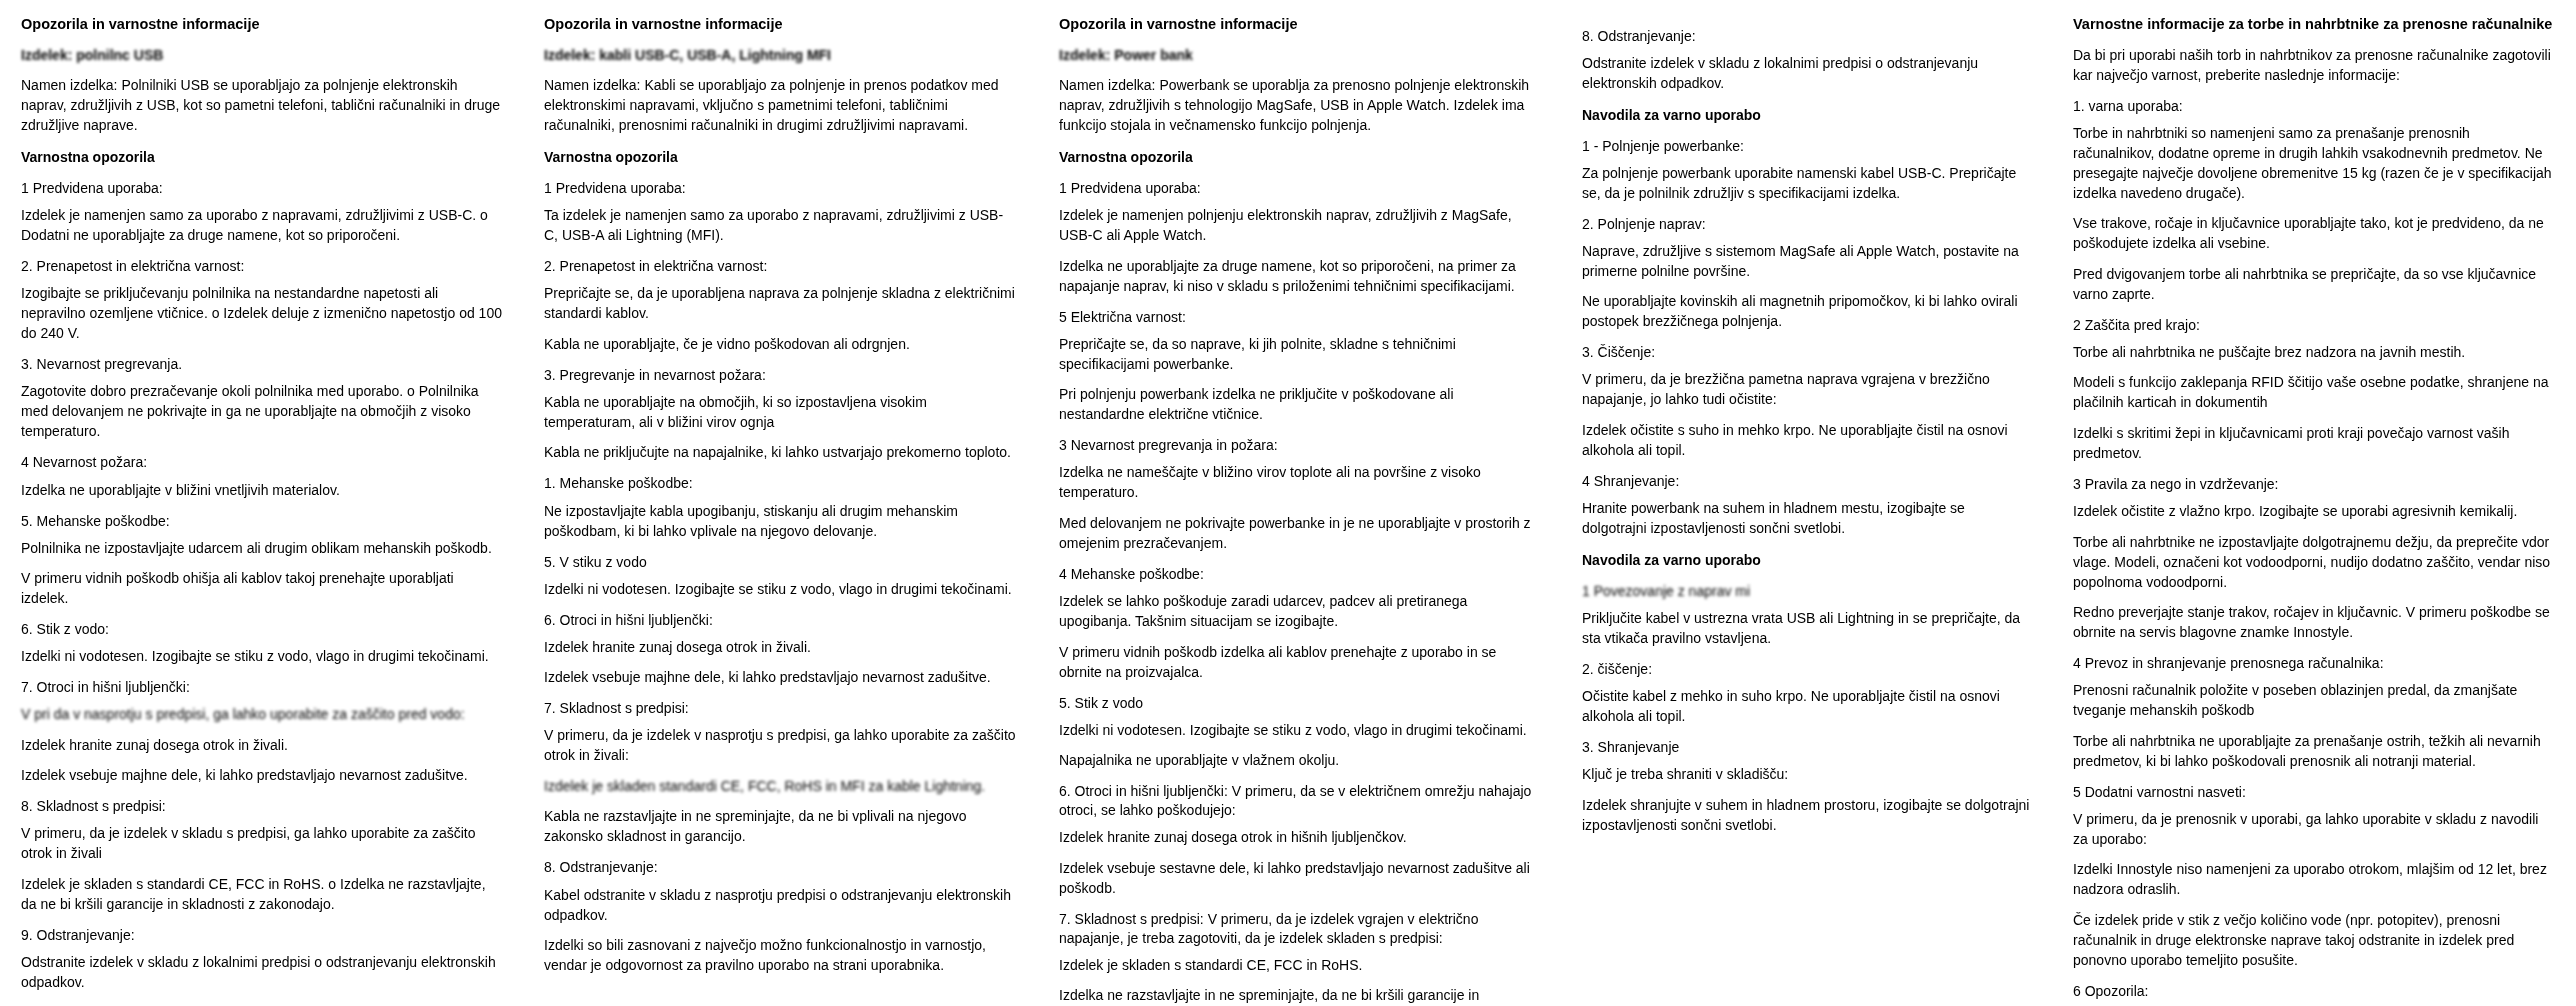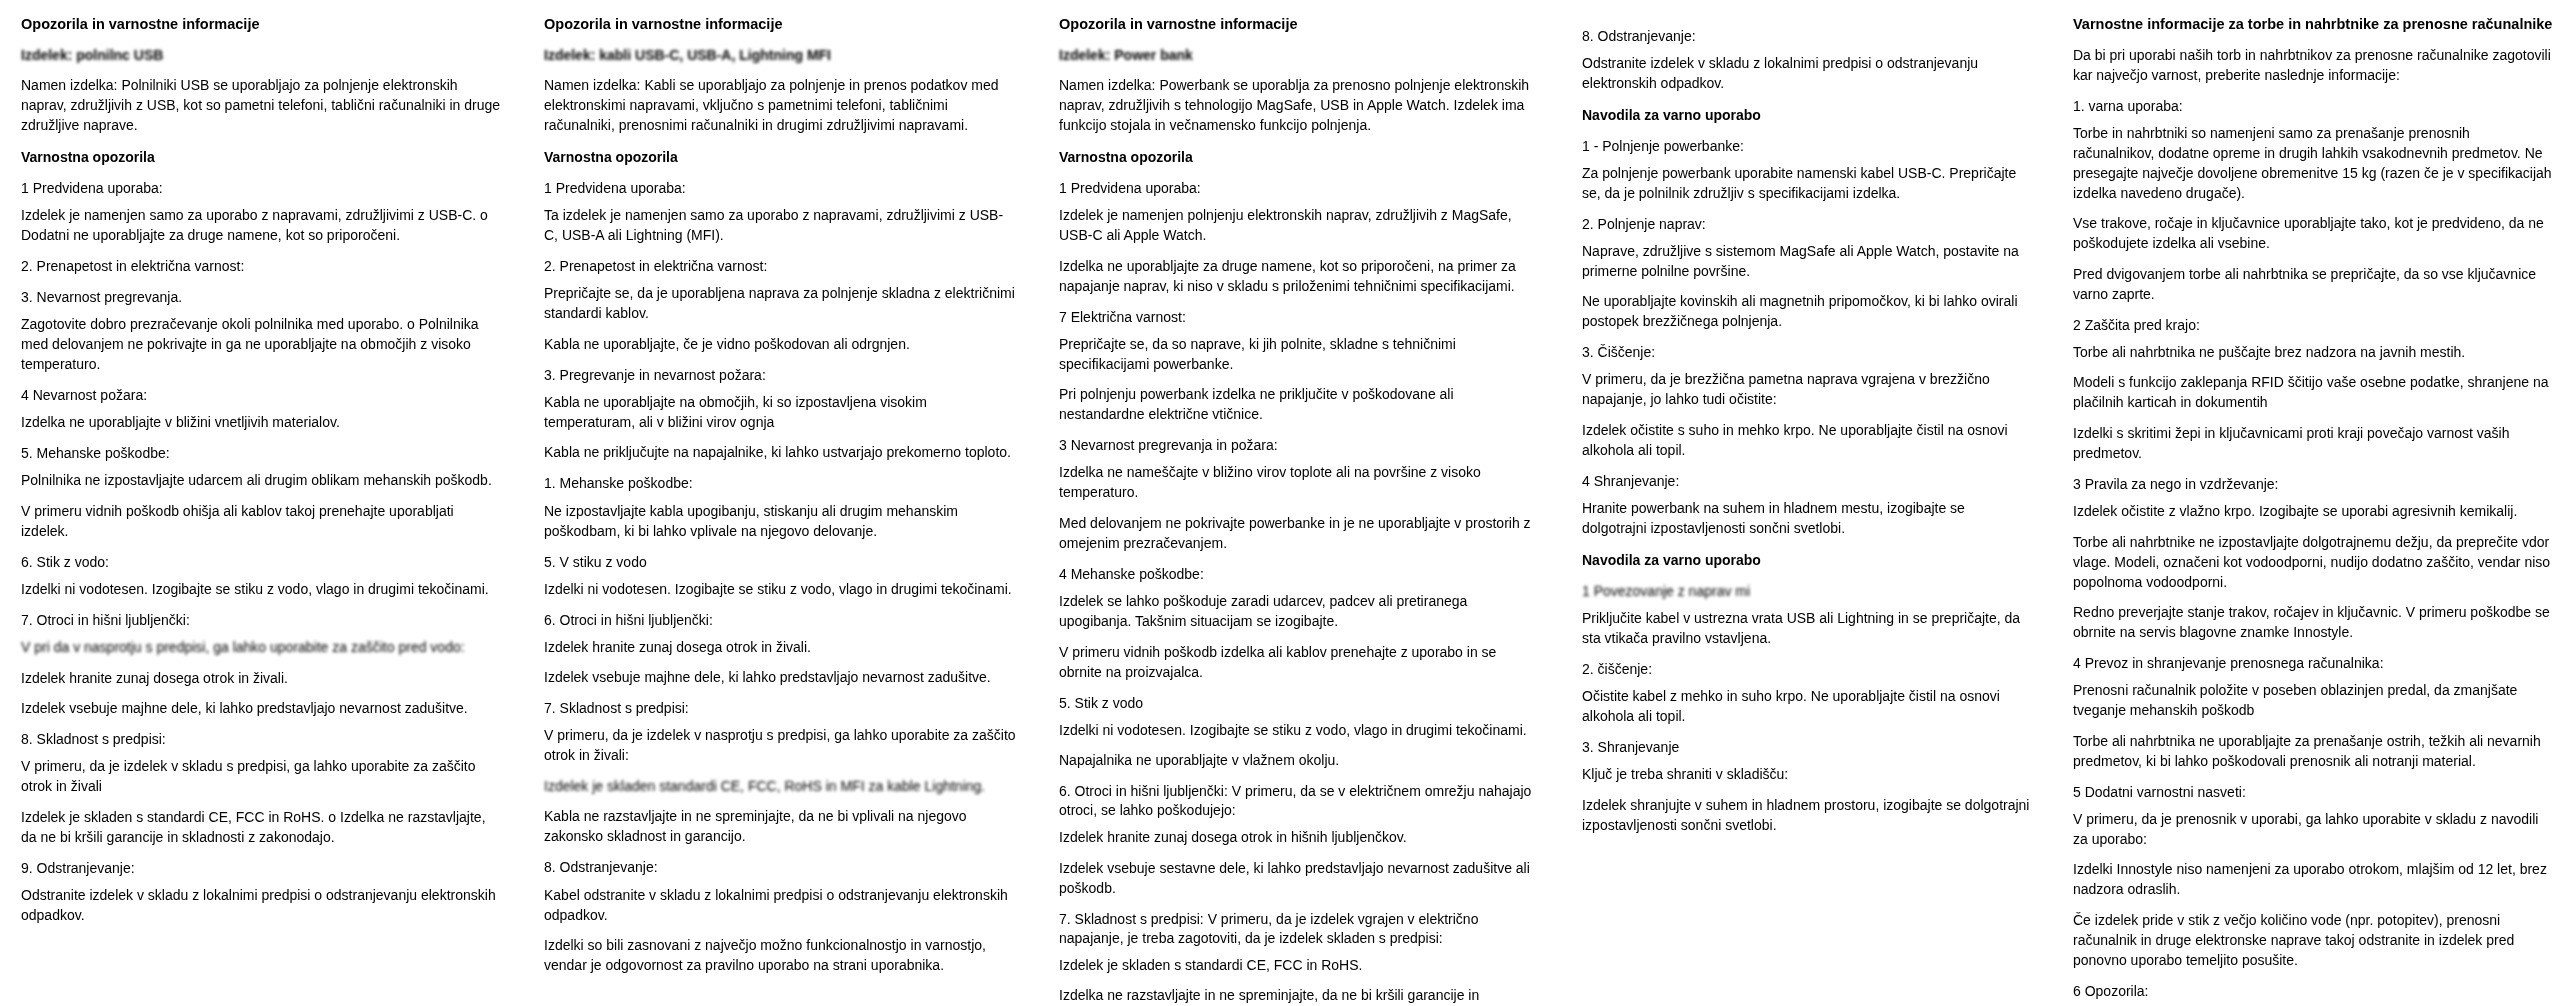--- a/index.html
+++ b/index.html
@@ -67,20 +67,21 @@
 
 <div class="sheet">
   <div class="col col-1">
       <h2>Opozorila in varnostne informacije</h2>
       <p style="font-weight: bold; margin-bottom: 10.5px;"><span class="blurred">Izdelek: polnilnc USB</span></p>
       <p>Namen izdelka: Polnilniki USB se uporabljajo za polnjenje elektronskih naprav, združljivih z USB, kot so pametni telefoni, tablični računalniki in druge združljive naprave.</p>
       <h3>Varnostna opozorila</h3>
       <h4>1 Predvidena uporaba:</h4>
       <p>Izdelek je namenjen samo za uporabo z napravami, združljivimi z USB-C. o Dodatni ne uporabljajte za druge namene, kot so priporočeni.</p>
       <h4>2. Prenapetost in električna varnost:</h4>
+      <p>Izogibajte se priključevanju polnilnika na nestandardne napetosti ali nepravilno ozemljene vtičnice. o Izdelek deluje z izmenično napetostjo od 100 do 240 V.</p>
       <h4>3. Nevarnost pregrevanja.</h4>
       <p>Zagotovite dobro prezračevanje okoli polnilnika med uporabo. o Polnilnika med delovanjem ne pokrivajte in ga ne uporabljajte na območjih z visoko temperaturo.</p>
       <h4>4 Nevarnost požara:</h4>
       <p>Izdelka ne uporabljajte v bližini vnetljivih materialov.</p>
       <h4>5. Mehanske poškodbe:</h4>
       <p>Polnilnika ne izpostavljajte udarcem ali drugim oblikam mehanskih poškodb.</p>
       <p>V primeru vidnih poškodb ohišja ali kablov takoj prenehajte uporabljati izdelek.</p>
       <h4>6. Stik z vodo:</h4>
       <p>Izdelki ni vodotesen. Izogibajte se stiku z vodo, vlago in drugimi tekočinami.</p>
       <h4>7. Otroci in hišni ljubljenčki:</h4>
@@ -111,32 +112,32 @@
       <h4>5. V stiku z vodo</h4>
       <p>Izdelki ni vodotesen. Izogibajte se stiku z vodo, vlago in drugimi tekočinami.</p>
       <h4>6. Otroci in hišni ljubljenčki:</h4>
       <p>Izdelek hranite zunaj dosega otrok in živali.</p>
       <p>Izdelek vsebuje majhne dele, ki lahko predstavljajo nevarnost zadušitve.</p>
       <h4>7. Skladnost s predpisi:</h4>
       <p>V primeru, da je izdelek v nasprotju s predpisi, ga lahko uporabite za zaščito otrok in živali:</p>
       <p><span class="blurred">Izdelek je skladen   standardi CE, FCC, RoHS in MFI za kable Lightning.</span></p>
       <p>Kabla ne razstavljajte in ne spreminjajte, da ne bi vplivali na njegovo zakonsko skladnost in garancijo.</p>
       <h4>8. Odstranjevanje:</h4>
-      <p>Kabel odstranite v skladu z lokalnimi predpisi o odstranjevanju elektronskih odpadkov.</p>
+      <p>Kabel odstranite v skladu z nasprotju predpisi o odstranjevanju elektronskih odpadkov.</p>
       <p>Izdelki so bili zasnovani z največjo možno funkcionalnostjo in varnostjo, vendar je odgovornost za pravilno uporabo na strani uporabnika.</p>
     </div>
   <div class="col col-3">
       <h2>Opozorila in varnostne informacije</h2>
       <p style="font-weight: bold; margin-bottom: 10.5px;"><span class="blurred">Izdelek: Power bank</span></p>
       <p>Namen izdelka: Powerbank se uporablja za prenosno polnjenje elektronskih naprav, združljivih s tehnologijo MagSafe, USB in Apple Watch. Izdelek ima funkcijo stojala in večnamensko funkcijo polnjenja.</p>
       <h3>Varnostna opozorila</h3>
       <h4>1 Predvidena uporaba:</h4>
       <p>Izdelek je namenjen polnjenju elektronskih naprav, združljivih z MagSafe, USB-C ali Apple Watch.</p>
       <p>Izdelka ne uporabljajte za druge namene, kot so priporočeni, na primer za napajanje naprav, ki niso v skladu s priloženimi tehničnimi specifikacijami.</p>
-      <h4>7 Električna varnost:</h4>
+      <h4>5 Električna varnost:</h4>
       <p>Prepričajte se, da so naprave, ki jih polnite, skladne s tehničnimi specifikacijami powerbanke.</p>
       <p>Pri polnjenju powerbank izdelka ne priključite v poškodovane ali nestandardne električne vtičnice.</p>
       <h4>3 Nevarnost pregrevanja in požara:</h4>
       <p>Izdelka ne nameščajte v bližino virov toplote ali na površine z visoko temperaturo.</p>
       <p>Med delovanjem ne pokrivajte powerbanke in je ne uporabljajte v prostorih z omejenim prezračevanjem.</p>
       <h4>4 Mehanske poškodbe:</h4>
       <p>Izdelek se lahko poškoduje zaradi udarcev, padcev ali pretiranega upogibanja. Takšnim situacijam se izogibajte.</p>
       <p>V primeru vidnih poškodb izdelka ali kablov prenehajte z uporabo in se obrnite na proizvajalca.</p>
       <h4>5. Stik z vodo</h4>
       <p>Izdelki ni vodotesen. Izogibajte se stiku z vodo, vlago in drugimi tekočinami.</p>

